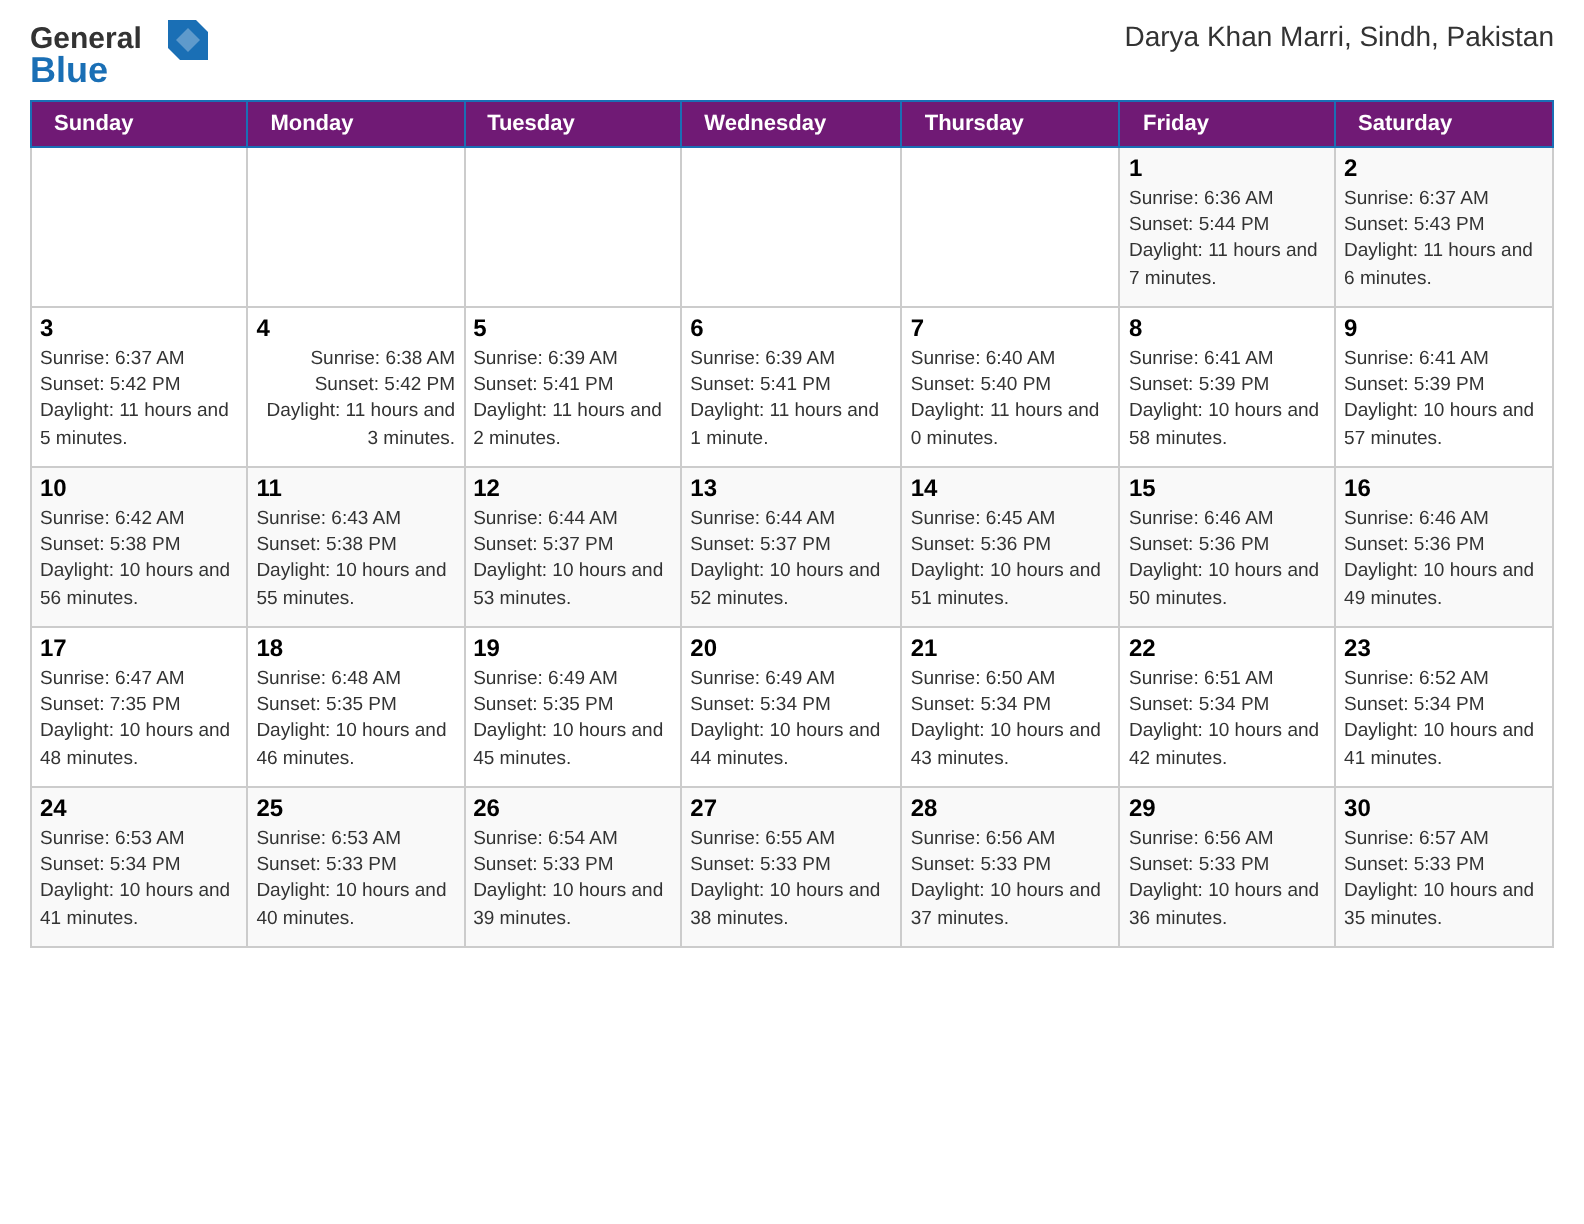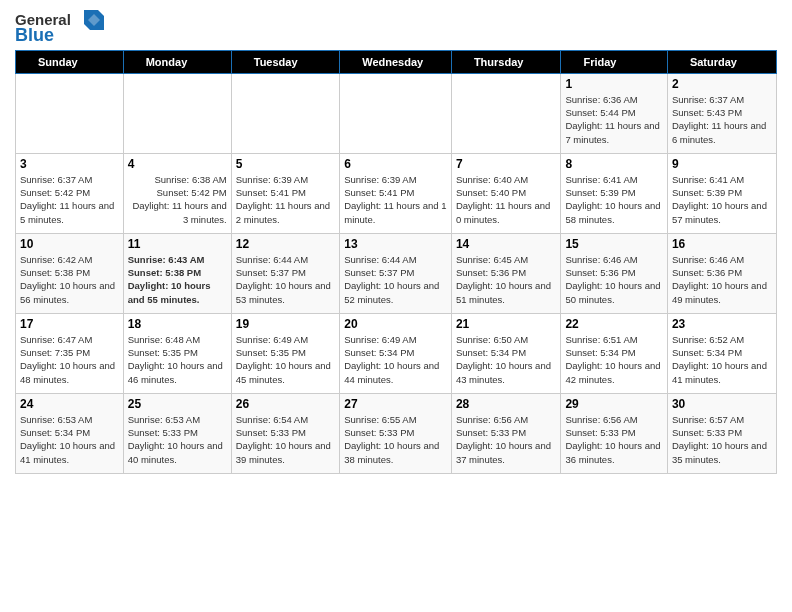--- a/index.html
+++ b/index.html
@@ -35,24 +35,24 @@
     .subtitle {
       font-size: 14px;
       color: #333;
     }
     table {
       width: 100%;
       border-collapse: collapse;
       font-size: 10px;
     }
     thead tr th {
-      background: #000000;
+      background: #701a75;
       color: #fff;
       text-align: left;
-      padding: 5px 22px;
+      padding: 5px 11px;
       font-size: 11px;
       font-weight: bold;
       border: 1px solid #1a6fb5;
     }
     tbody tr td {
       border: 1px solid #ccc;
       vertical-align: top;
       padding: 3px 4px;
       height: 80px;
       width: 113px;
@@ -84,20 +84,21 @@
     <div style="display:flex;align-items:center;gap:13px;">
       <span style="font-size:15px;font-weight:bold;color:#333;">General</span>
       <svg width="20" height="20" viewBox="0 0 20 20">
         <polygon points="0,0 14,0 20,6 20,20 6,20 0,14" fill="#1a6fb5"></polygon>
         <polygon points="10,4 16,10 10,16 4,10" fill="white" opacity="0.3"></polygon>
       </svg>
     </div>
     <span style="font-size:18px;font-weight:bold;color:#1a6fb5;margin-top:-4px;">Blue</span>
   </div>
   <div class="title-block">
+    <div class="subtitle">Darya Khan Marri, Sindh, Pakistan</div>
   </div>
 </div>
 
 <table>
   <thead>
     <tr id="header-row">
     <th>Sunday</th>
         <th>Monday</th>
         <th>Tuesday</th>
         <th>Wednesday</th>
@@ -172,21 +173,21 @@
       </tr>
       <tr>
         <td>
           <span class="day-num">10</span>
           <div class="day-info" style="white-space: pre-line;">Sunrise: 6:42 AM
 Sunset: 5:38 PM
 Daylight: 10 hours and 56 minutes.</div>
         </td>
         <td>
           <span class="day-num">11</span>
-          <div class="day-info" style="white-space: pre-line; font-weight: bold;">Sunrise: 6:43 AM
+          <div class="day-info" style="white-space: pre-line;">Sunrise: 6:43 AM
 Sunset: 5:38 PM
 Daylight: 10 hours and 55 minutes.</div>
         </td>
         <td>
           <span class="day-num">12</span>
           <div class="day-info" style="white-space: pre-line;">Sunrise: 6:44 AM
 Sunset: 5:37 PM
 Daylight: 10 hours and 53 minutes.</div>
         </td>
         <td>

